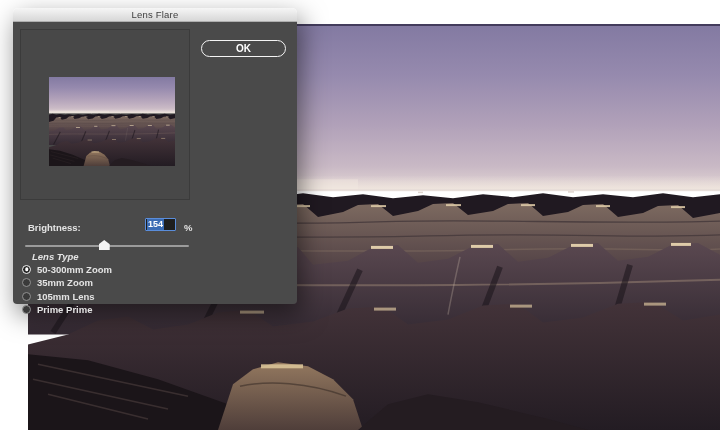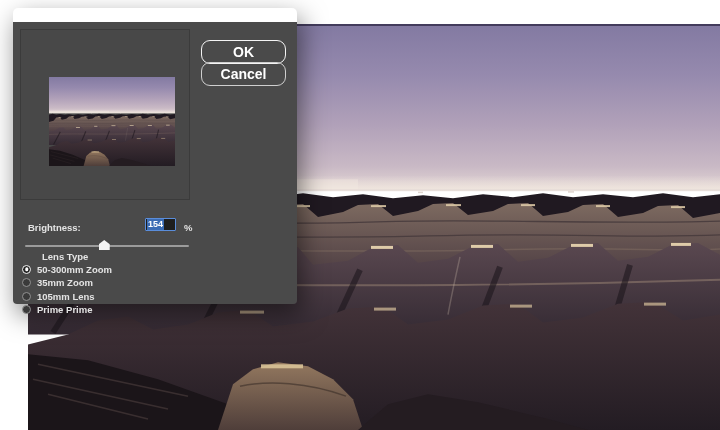--- a/index.html
+++ b/index.html
@@ -38,23 +38,23 @@
   .preview-panel{
     position:absolute;left:7px;top:7px;width:170px;height:171px;
     border:1px solid #3b3b3b;box-sizing:border-box;background:#484848;
   }
   .thumb{
     position:absolute;left:28px;top:47px;width:126px;height:89px;overflow:hidden;
   }
   .thumb svg{display:block;width:126px;height:89px;}
 
   .btn{
-    position:absolute;left:188px;width:85px;height:24px;
+    position:absolute;left:188px;width:85px;height:17px;
     background:transparent;color:#ffffff;
-    font-family:inherit;font-size:14px;font-weight:bold;line-height:14px;
+    font-family:inherit;font-size:10px;font-weight:bold;line-height:14px;
     border:1.5px solid #ececec;border-radius:9px;
     box-sizing:border-box;padding:0;cursor:pointer;
   }
   .btn-ok{top:18px;border-color:#f4f4f4;}
   .btn-cancel{top:40px;border-color:#cfcfcf;}
 
   .label{color:#e4e4e4;font-size:9.5px;font-weight:bold;position:absolute;}
   .brightness-label{left:15px;top:200px;text-align:center;}
   .percent-label{left:171px;top:200px;}
 
@@ -68,21 +68,21 @@
     padding:0 1px;margin-left:1px;line-height:11px;
   }
 
   .slider{position:absolute;left:12px;top:217px;width:164px;height:12px;}
   .slider-track{position:absolute;left:0;right:0;top:6px;height:2px;background:#9b9b9b;border-radius:1px;}
   .slider-thumb{
     position:absolute;top:1px;width:11px;height:10px;background:#f5f5f5;
     clip-path:polygon(50% 0,100% 42%,100% 100%,0 100%,0 42%);
   }
 
-  .lenstype-label{left:29px;top:229px;}
+  .lenstype-label{left:19px;top:229px;font-style:italic;}
   .radio-group{position:absolute;left:9px;top:242px;display:flex;flex-direction:column;gap:3.5px;}
   .radio-row{display:flex;align-items:center;gap:6px;height:10px;cursor:pointer;}
   .radio{
     width:9px;height:9px;border-radius:50%;box-sizing:border-box;
     background:#3a3a3a;border:1px solid #919191;position:relative;flex:0 0 auto;
   }
   .radio.selected{border-color:#f5f5f5;background:#232323;}
   .radio.selected::after{
     content:"";position:absolute;left:50%;top:50%;transform:translate(-50%,-50%);
     width:3.5px;height:3.5px;border-radius:50%;background:#ffffff;
@@ -194,32 +194,34 @@
   </defs>
 </svg>
 
 <div class="photo">
   <svg viewBox="0 0 692 406" preserveAspectRatio="none">
       <use href="#canyon-scene"></use>
     </svg>
 </div>
 
 <div class="dialog">
+  <div class="titlebar">
+    <span>Lens Flare</span>
+  </div>
   <div class="dialog-body">
 
     <div class="preview-panel">
       <div class="thumb">
         <svg viewBox="0 0 692 406" preserveAspectRatio="none">
             <use href="#canyon-scene"></use>
           </svg>
       </div>
     </div>
 
     <button class="btn btn-ok">OK</button>
-    <button class="btn btn-cancel">Cancel</button>
 
     <div class="label brightness-label">Brightness:</div>
     <div class="brightness-field">
       <span class="sel">154</span>
     </div>
     <div class="label percent-label">%</div>
 
     <div class="slider">
       <div class="slider-track"></div>
       <div class="slider-thumb" style="left: calc(48% - 5px);"></div>

